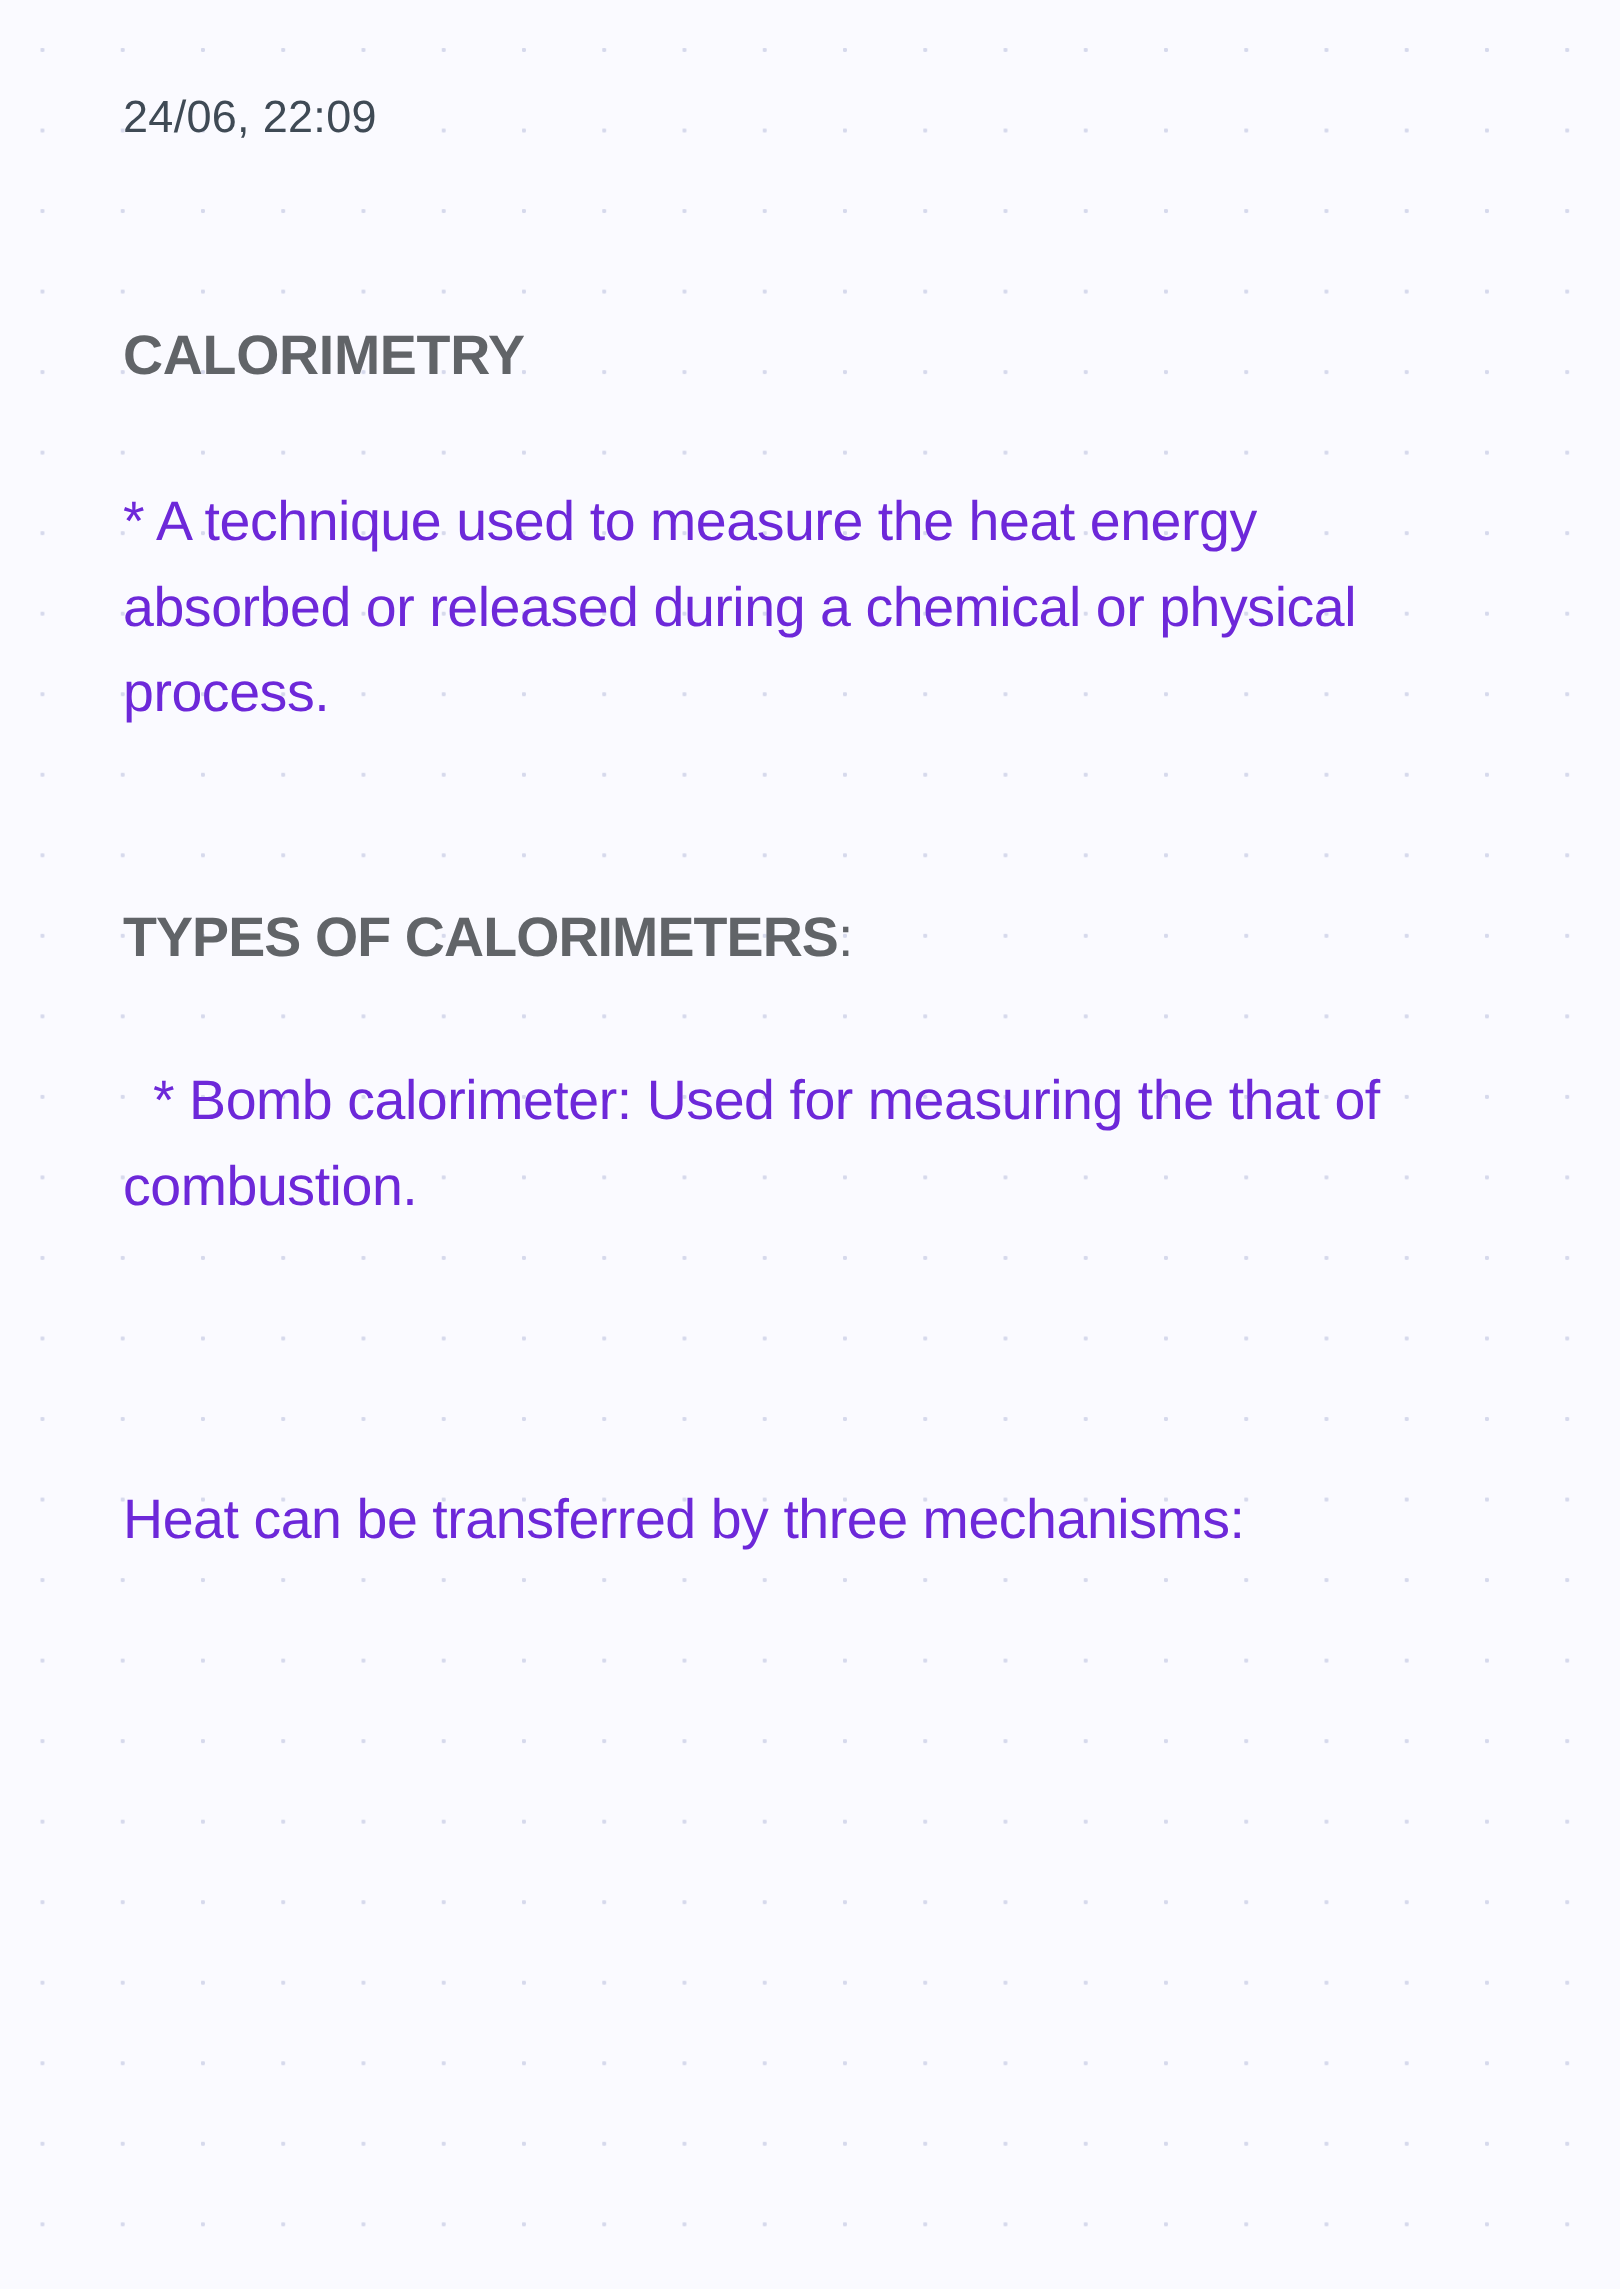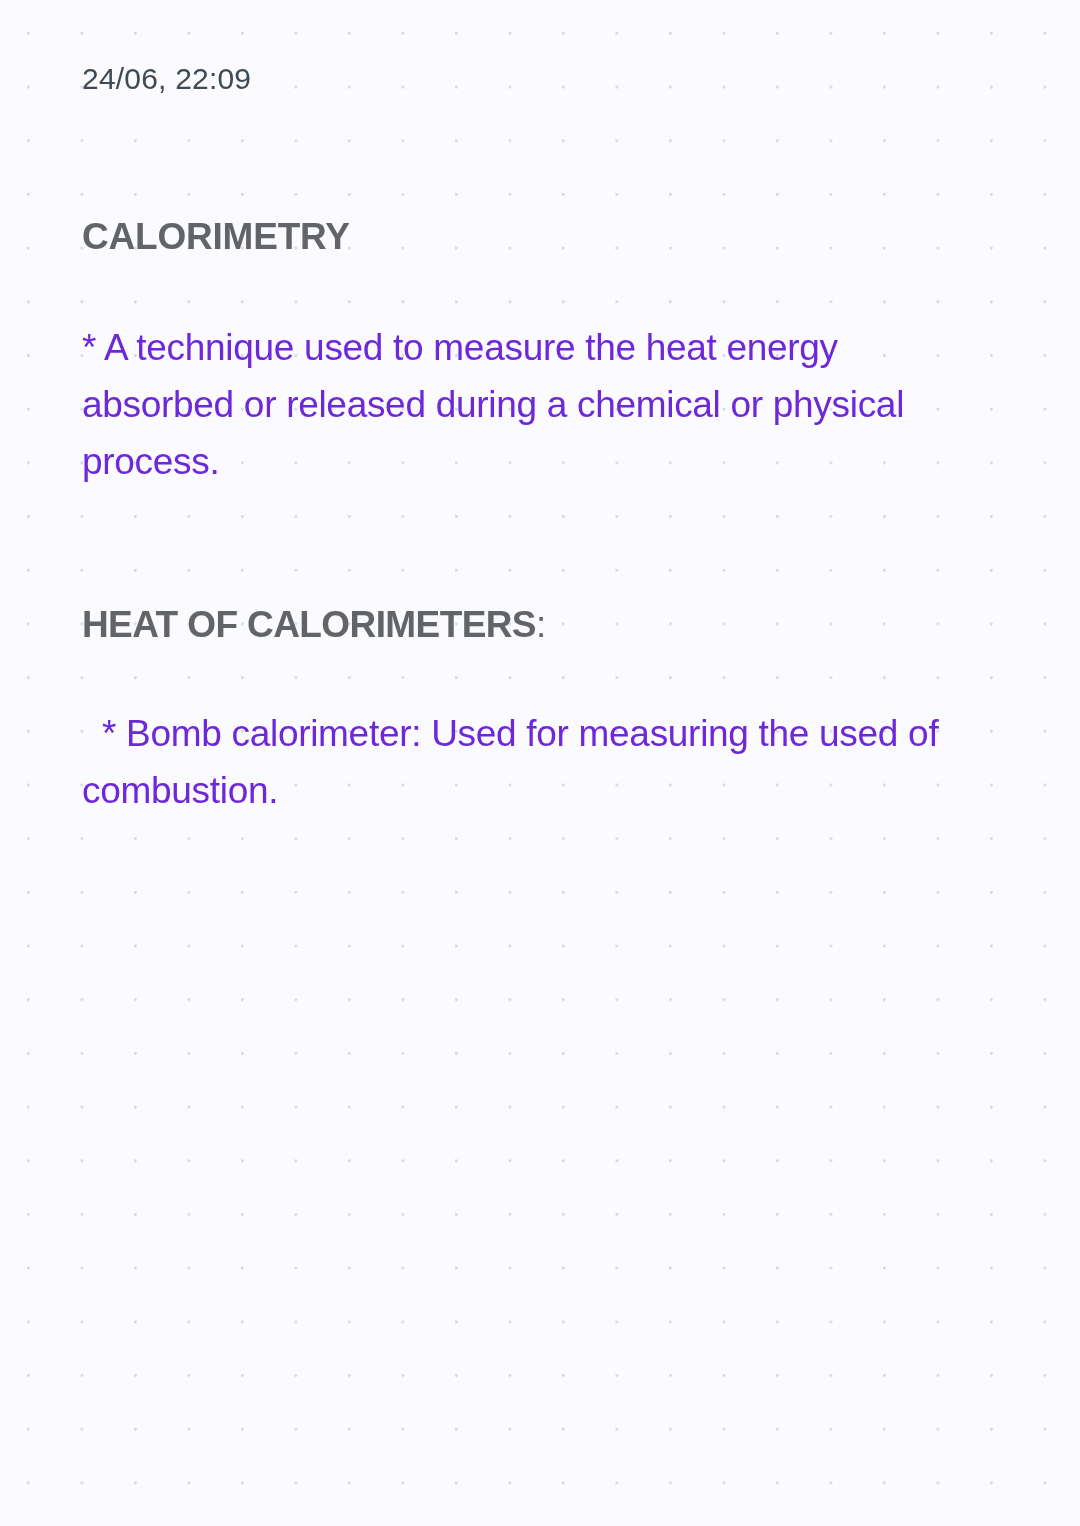--- a/index.html
+++ b/index.html
@@ -101,29 +101,30 @@
 
     <div class="gap-lg"></div>
 
     <p class="para">* A technique used to measure the heat energy absorbed or released during a chemical or physical process.</p>
 
     <div class="gap-md"></div>
 
 
     <div class="gap-md"></div>
 
-    <h2 class="h-section strong"><span>HEAT OF CALORIMETERS</span><span class="plain">:</span></h2>
+    <h2 class="h-section strong"><span>TYPES OF CALORIMETERS</span><span class="plain">:</span></h2>
 
     <div class="gap-md"></div>
 
-    <p class="para">  * Bomb calorimeter: Used for measuring the used of combustion.</p>
+    <p class="para">  * Bomb calorimeter: Used for measuring the that of combustion.</p>
 
     <div class="gap-md"></div>
 
 
     <div class="gap-md"></div>
 
 
     <div class="gap-md"></div>
 
+    <p class="para">Heat can be transferred by three mechanisms:</p>
 
   </div>
 </div>
 
 </body></html>

